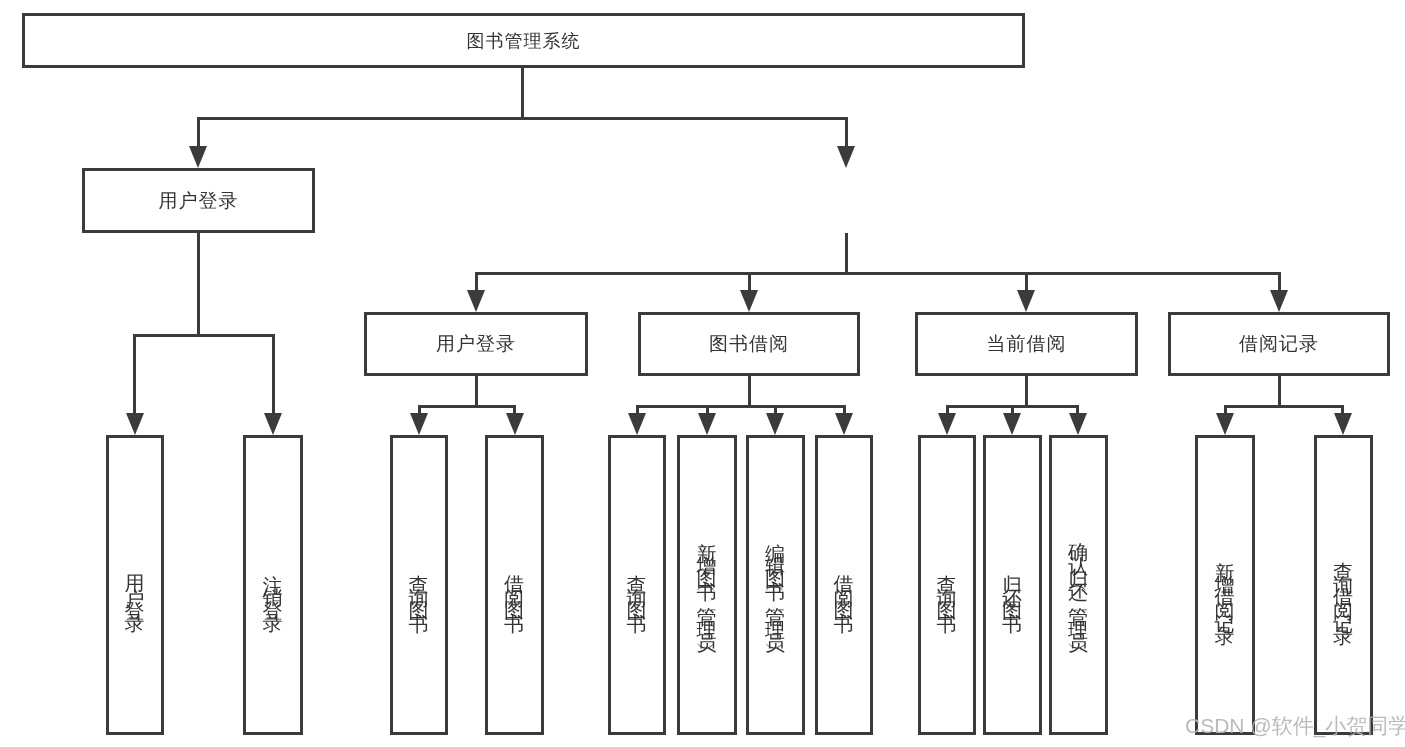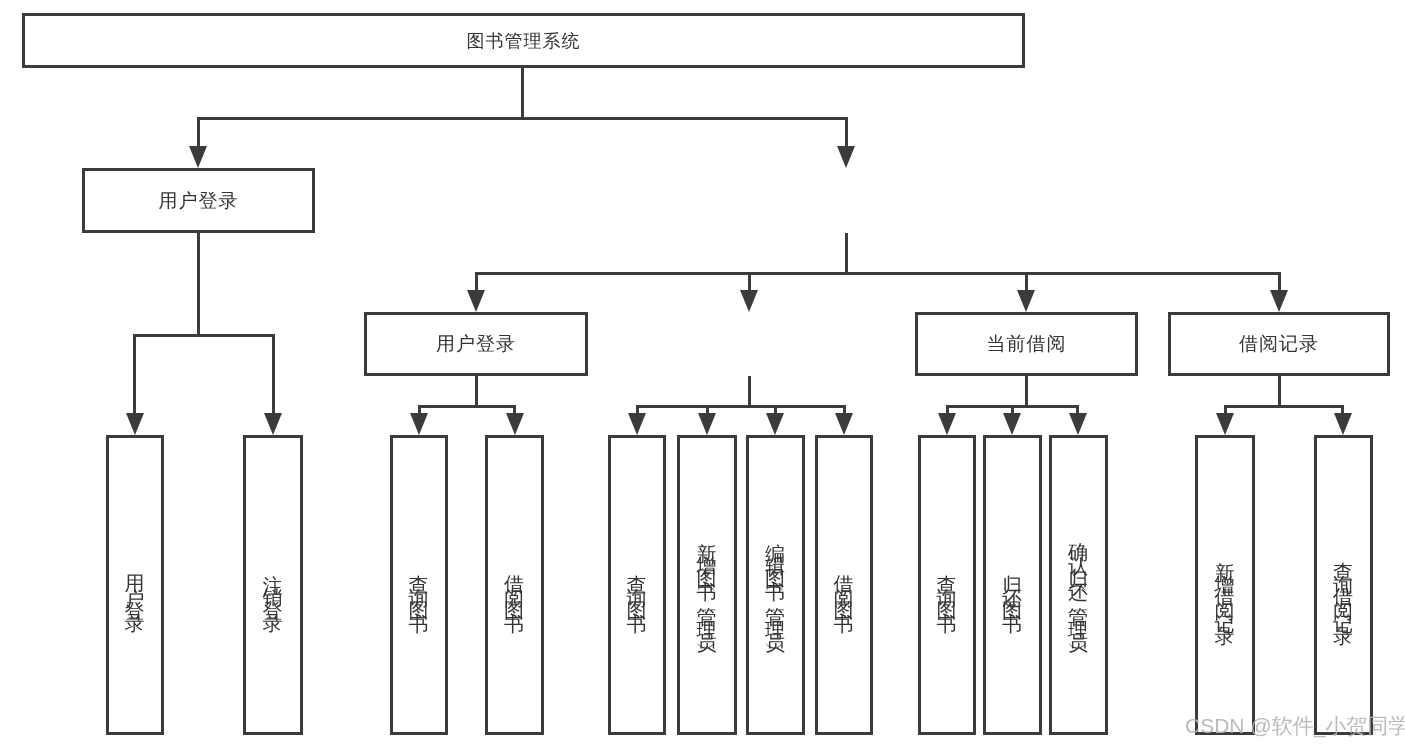--- a/index.html
+++ b/index.html
@@ -49,20 +49,23 @@
   <div class="line" style="left:748px;top:272px;width:3px;height:20px;"></div>
   <div class="line" style="left:1025px;top:272px;width:3px;height:20px;"></div>
   <div class="line" style="left:1278px;top:272px;width:3px;height:20px;"></div>
   <div class="arrow" style="left:467px;top:290px;"></div>
   <div class="arrow" style="left:740px;top:290px;"></div>
   <div class="arrow" style="left:1017px;top:290px;"></div>
   <div class="arrow" style="left:1270px;top:290px;"></div>
 
   <div class="box" style="left:364px;top:312px;width:224px;height:64px;">
     <span class="hlabel">用户登录</span>
+  </div>
+  <div class="box" style="left:638px;top:312px;width:222px;height:64px;">
+    <span class="hlabel">图书借阅</span>
   </div>
   <div class="box" style="left:915px;top:312px;width:223px;height:64px;">
     <span class="hlabel">当前借阅</span>
   </div>
   <div class="box" style="left:1168px;top:312px;width:222px;height:64px;">
     <span class="hlabel">借阅记录</span>
   </div>
 
   <div class="line" style="left:475px;top:376px;width:3px;height:32px;"></div>
   <div class="line" style="left:418px;top:405px;width:98px;height:3px;"></div>

